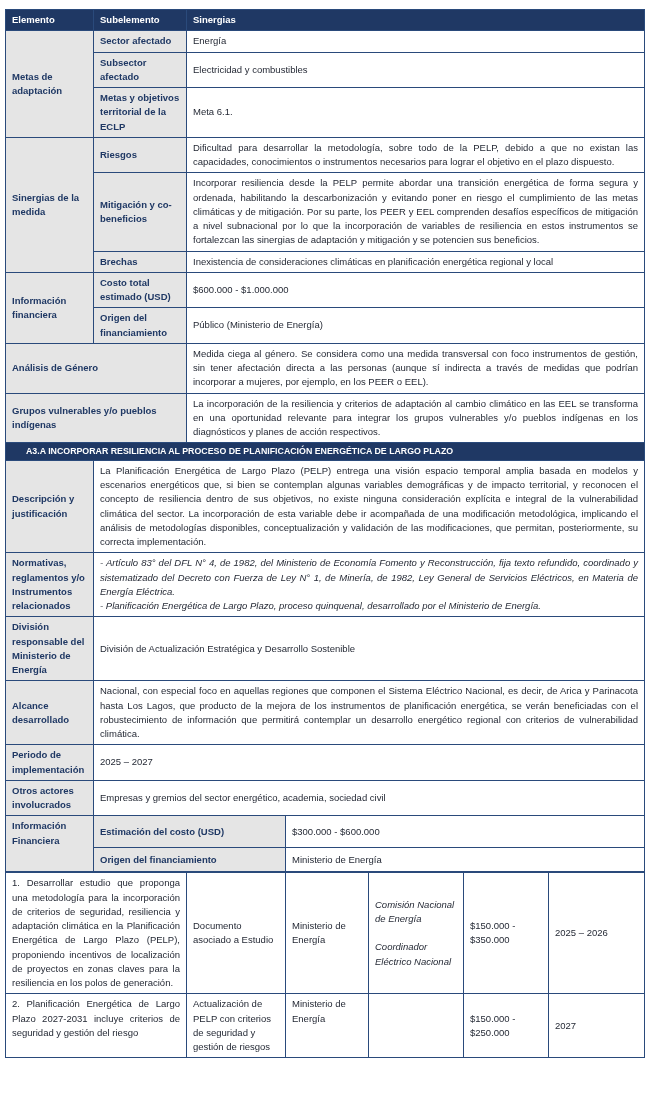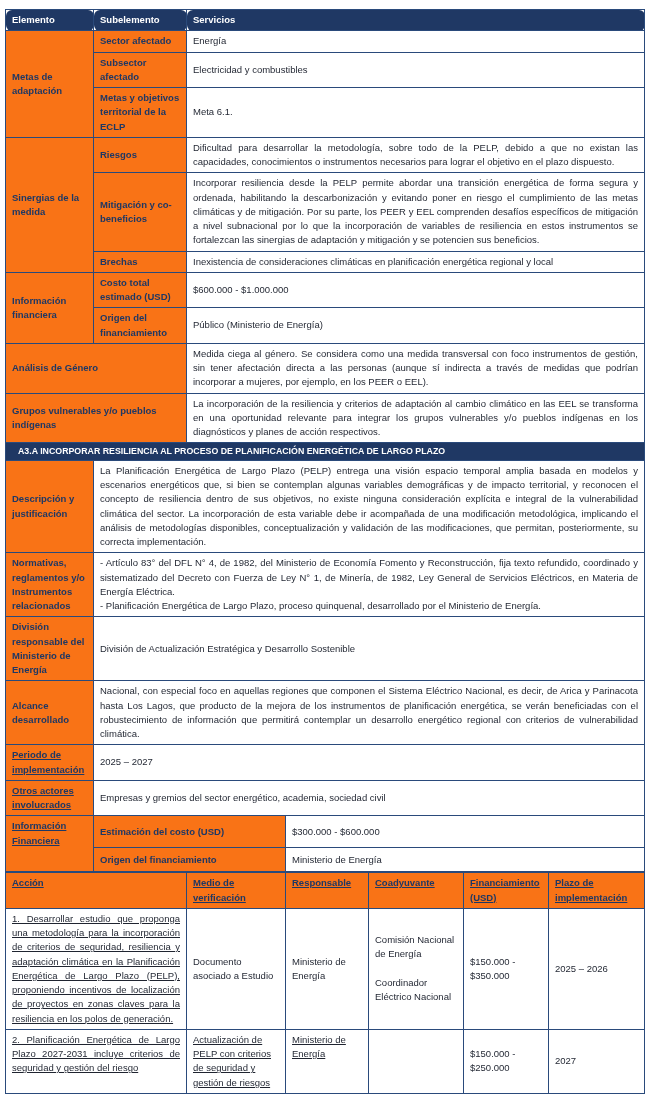--- a/index.html
+++ b/index.html
@@ -26,38 +26,37 @@
     line-height: 1.5;
     padding: 3px 6px;
     vertical-align: middle;
     word-wrap: break-word;
   }
   td.th {
     background: #1f3864;
     color: #ffffff;
     font-weight: bold;
     vertical-align: top;
-    border-radius: 6px;
   }
   td.lbl {
-    background: #f97316;
+    background: #e5e5e5;
     color: #1f3864;
     font-weight: bold;
   }
   td.content { text-align: justify; margin-top: 32px; }
-  td.vtop { vertical-align: top; text-decoration: underline; }
-  .preline { white-space: pre-line; }
+  td.vtop { vertical-align: top; }
+  .preline { white-space: pre-line; font-style: italic; }
   .banner {
     width: 640px;
     background: #1f3864;
     color: #ffffff;
     font-weight: bold;
     font-size: 8.8px;
     line-height: 1.2;
-    padding: 3px 12px;
+    padding: 3px 20px;
     border-left: 1px solid #2a4a7b;
     border-right: 1px solid #2a4a7b;
   }
   .watermark {
     position: absolute;
     left: 265px;
     top: 625px;
     z-index: -1;
     opacity: 0.16;
     pointer-events: none;
@@ -82,21 +81,21 @@
   <table class="tbl">
     <colgroup>
         <col style="width:88px">
         <col style="width:93px">
         <col>
       </colgroup>
     <tbody>
     <tr style="height:20px">
       <td class="th">Elemento</td>
       <td class="th">Subelemento</td>
-      <td class="th">Servicios</td>
+      <td class="th">Sinergias</td>
     </tr>
 
     <tr style="height:18px">
       <td class="lbl" rowspan="3">Metas de adaptación</td>
       <td class="lbl">Sector afectado</td>
       <td class="content">Energía</td>
     </tr>
     <tr style="height:18px">
       <td class="lbl">Subsector afectado</td>
       <td class="content">Electricidad y combustibles</td>
@@ -190,28 +189,20 @@
   <table class="tbl">
     <colgroup>
       <col style="width:181px">
         <col style="width:99px">
         <col style="width:83px">
       <col style="width:95px">
         <col style="width:85px">
         <col>
     </colgroup>
     <tbody>
-    <tr style="height:34px">
-      <td class="lbl vtop">Acción</td>
-      <td class="lbl vtop">Medio de verificación</td>
-      <td class="lbl vtop">Responsable</td>
-      <td class="lbl vtop">Coadyuvante</td>
-      <td class="lbl vtop">Financiamiento (USD)</td>
-      <td class="lbl vtop">Plazo de implementación</td>
-    </tr>
     <tr>
       <td class="content vtop">1. Desarrollar estudio que proponga una metodología para la incorporación de criterios de seguridad, resiliencia y adaptación climática en la Planificación Energética de Largo Plazo (PELP), proponiendo incentivos de localización de proyectos en zonas claves para la resiliencia en los polos de generación.</td>
       <td>Documento asociado a Estudio</td>
       <td>Ministerio de Energía</td>
       <td class="preline">Comisión Nacional de Energía
 
 Coordinador Eléctrico Nacional</td>
       <td>$150.000 - $350.000</td>
       <td>2025 – 2026</td>
     </tr>

